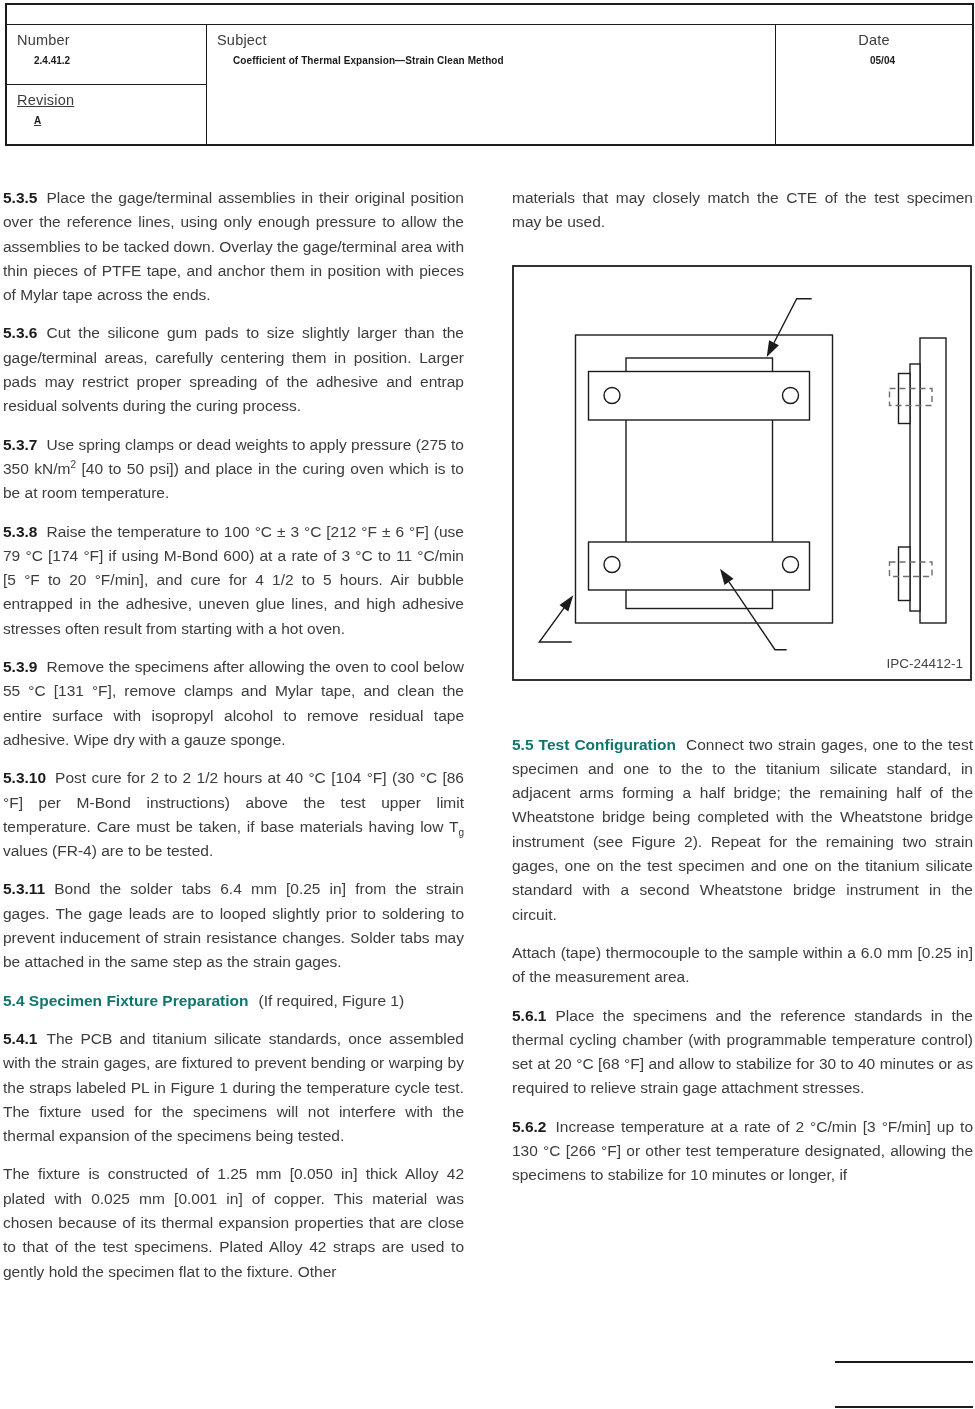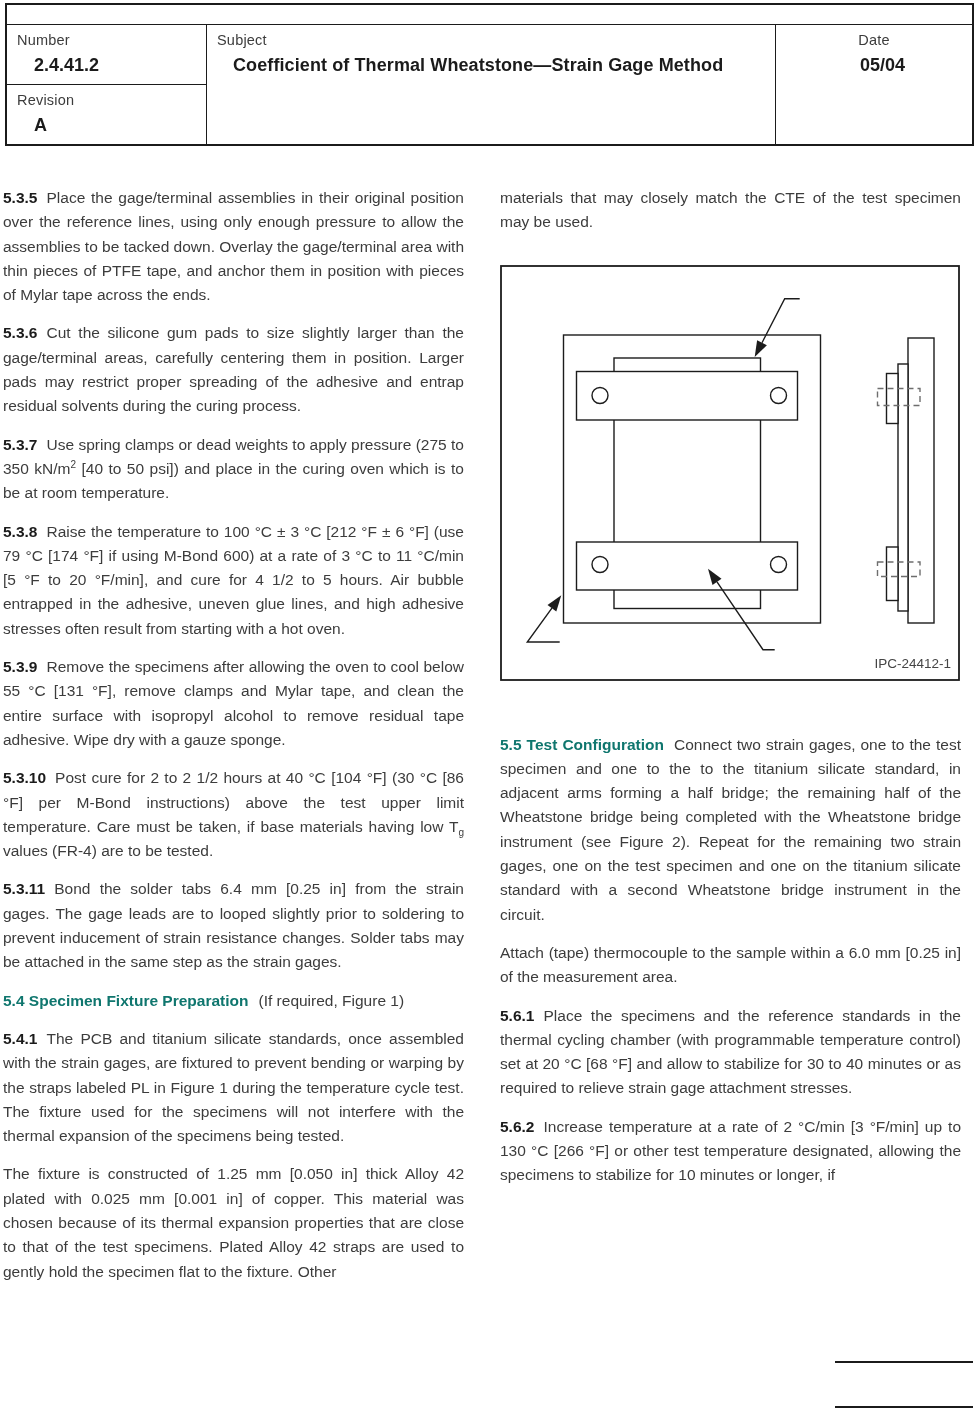--- a/index.html
+++ b/index.html
@@ -12,33 +12,33 @@
   }
   
   .hdr {
     position:absolute; left:5px; top:3px; width:969px; height:143px;
     border:2px solid #1b1b1b;
   }
   .hdr-topstrip { height:20px; border-bottom:1.5px solid #1b1b1b; }
   .hdr-main { display:flex; height:119px; }
   .hdr-left { width:200px; border-right:1.5px solid #1b1b1b; display:flex; flex-direction:column; }
   .hdr-cell-number { height:60px; border-bottom:1.5px solid #1b1b1b; padding:7px 10px 0; }
-  .hdr-cell-revision { flex:1; padding:7px 10px 0; }
+  .hdr-cell-revision { flex:1; padding:7px 10px 0;text-decoration:underline; }
   .hdr-subject { flex:1; border-right:1.5px solid #1b1b1b; padding:7px 10px 0; }
   .hdr-date { width:196px; padding:7px 12px 0;text-align:center; }
   .hdr-label { font-size:14.5px; color:#3c3c3c; letter-spacing:0.2px; }
-  .hdr-value { font-size:18px; font-weight:bold; color:#1b1b1b; margin-top:7px; padding-left:17px; }
+  .hdr-value { font-size:10px; font-weight:bold; color:#1b1b1b; margin-top:7px; padding-left:17px; }
   .hdr-subject .hdr-value { padding-left:16px; letter-spacing:0.1px; }
   
   .col {
     position:absolute; top:186px; width:461px;
     font-size:15.5px; line-height:24.3px; text-align:justify;
   }
   .col-left { left:3px; }
-  .col-right { left:500px; }
+  .col-right { left:512px; }
   .col p { margin-bottom:14px; }
   .secnum { font-weight:bold; color:#1b1b1b; margin-right:9px;margin-top:48px; }
   .sechead { font-weight:bold; color:#0f766e; margin-right:10px; }
   sup.s { font-size:10px; vertical-align:super; line-height:0; }
   sub.s { font-size:10px; vertical-align:sub; line-height:0; }
   
   .figure-box { margin-top:30px; margin-bottom:52px; width:475px; height:416px; }
   
   .rule { position:absolute; background:#1b1b1b; height:2px; width:138px; left:835px; }
   .rule-1 { top:1361px; }
@@ -57,21 +57,21 @@
           <div class="hdr-label">Number</div>
           <div class="hdr-value">2.4.41.2</div>
         </div>
         <div class="hdr-cell-revision">
           <div class="hdr-label">Revision</div>
           <div class="hdr-value">A</div>
         </div>
       </div>
       <div class="hdr-subject">
         <div class="hdr-label">Subject</div>
-        <div class="hdr-value">Coefficient of Thermal Wheatstone—Strain Gage Method</div>
+        <div class="hdr-value">Coefficient of Thermal Expansion—Strain Clean Method</div>
       </div>
       <div class="hdr-date">
         <div class="hdr-label">Date</div>
         <div class="hdr-value">05/04</div>
       </div>
     </div>
   </div>
 
   <div class="col col-left">
     <p><span class="secnum">5.3.5</span><span>Place the gage/terminal assemblies in their original position over the reference lines, using only enough pressure to allow the assemblies to be tacked down. Overlay the gage/terminal area with thin pieces of PTFE tape, and anchor them in position with pieces of Mylar tape across the ends.</span></p>

